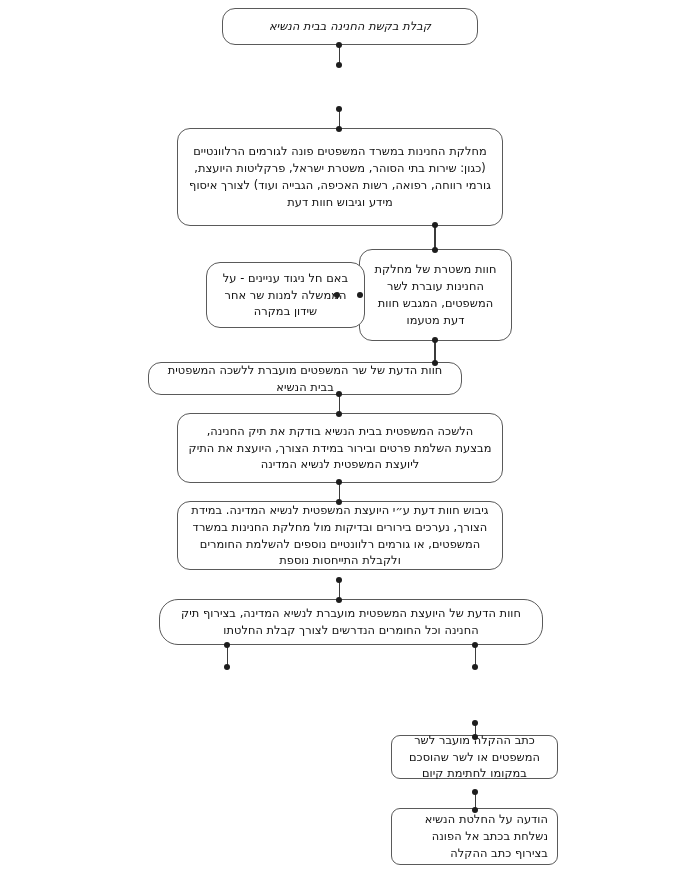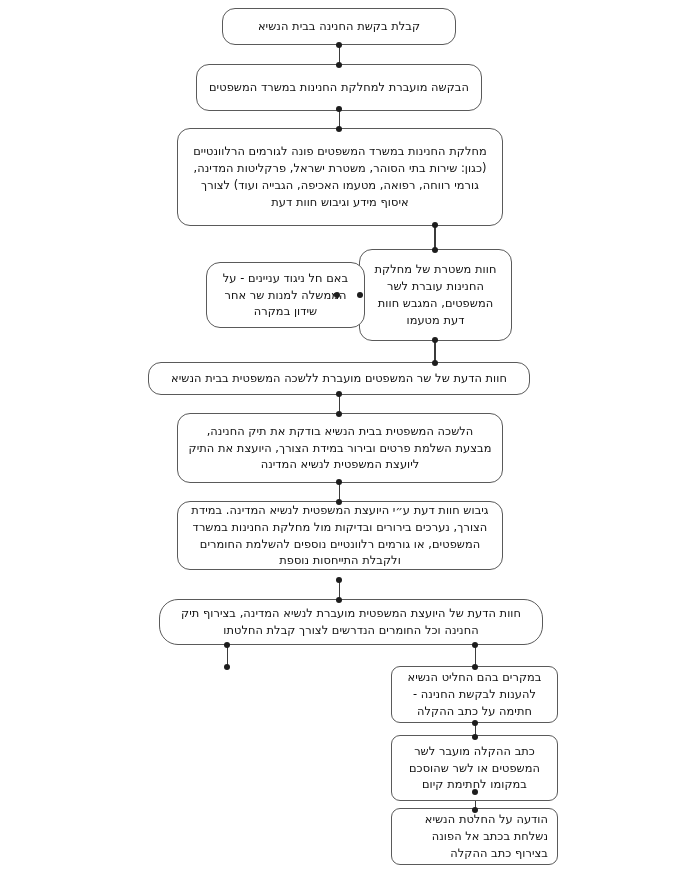--- a/index.html
+++ b/index.html
@@ -103,38 +103,36 @@
   <div class="dot" style="left:472px; top:664px;"></div>
 
   <div class="conn v" style="left:474.5px; top:723px; height:14px;"></div>
   <div class="dot" style="left:472px; top:720px;"></div>
   <div class="dot" style="left:472px; top:733.5px;"></div>
 
   <div class="conn v" style="left:474.5px; top:792px; height:18px;"></div>
   <div class="dot" style="left:472px; top:789px;"></div>
   <div class="dot" style="left:472px; top:806.5px;"></div>
 
-  <div class="node" style="left:222px; top:8px; width:234px; height:37px;">קבלת בקשת החנינה בבית הנשיא</div>
+  <div class="node" style="left:222px; top:8px; width:256px; height:37px;font-style:italic;">קבלת בקשת החנינה בבית הנשיא</div>
 
-  <div class="node" style="left:196px; top:64px; width:286px; height:47px;">הבקשה מועברת למחלקת החנינות במשרד המשפטים</div>
 
-  <div class="node" style="left:177px; top:128px; width:326px; height:98px;">מחלקת החנינות במשרד המשפטים פונה לגורמים הרלוונטיים (כגון: שירות בתי הסוהר, משטרת ישראל, פרקליטות המדינה, גורמי רווחה, רפואה, מטעמו האכיפה, הגבייה ועוד) לצורך איסוף מידע וגיבוש חוות דעת</div>
+  <div class="node" style="left:177px; top:128px; width:326px; height:98px;">מחלקת החנינות במשרד המשפטים פונה לגורמים הרלוונטיים (כגון: שירות בתי הסוהר, משטרת ישראל, פרקליטות היועצת, גורמי רווחה, רפואה, רשות האכיפה, הגבייה ועוד) לצורך איסוף מידע וגיבוש חוות דעת</div>
 
   <div class="node" style="left:359px; top:249px; width:153px; height:92px;">חוות משטרת של מחלקת החנינות עוברת לשר המשפטים, המגבש חוות דעת מטעמו</div>
 
   <div class="node tight" style="left:178px; top:262px; width:159px; height:66px;">באם חל ניגוד עניינים - על הממשלה למנות שר אחר שידון במקרה</div>
 
-  <div class="node" style="left:148px; top:362px; width:382px; height:33px;">חוות הדעת של שר המשפטים מועברת ללשכה המשפטית בבית הנשיא</div>
+  <div class="node" style="left:148px; top:362px; width:314px; height:33px;">חוות הדעת של שר המשפטים מועברת ללשכה המשפטית בבית הנשיא</div>
 
   <div class="node" style="left:177px; top:413px; width:326px; height:70px;">הלשכה המשפטית בבית הנשיא בודקת את תיק החנינה, מבצעת השלמת פרטים ובירור במידת הצורך, היועצת את התיק ליועצת המשפטית לנשיא המדינה</div>
 
   <div class="node" style="left:177px; top:501px; width:326px; height:69px;">גיבוש חוות דעת ע״י היועצת המשפטית לנשיא המדינה. במידת הצורך, נערכים בירורים ובדיקות מול מחלקת החנינות במשרד המשפטים, או גורמים רלוונטיים נוספים להשלמת החומרים ולקבלת התייחסות נוספת</div>
 
   <div class="node" style="left:159px; top:599px; width:384px; height:46px;border-radius:19px;">חוות הדעת של היועצת המשפטית מועברת לנשיא המדינה, בצירוף תיק החנינה וכל החומרים הנדרשים לצורך קבלת החלטתו</div>
 
 
-  <div class="node sq" style="left:391px; top:666px; width:167px; height:57px;">במקרים בהם החליט הנשיא להענות לבקשת החנינה - חתימה על כתב ההקלה</div>
 
-  <div class="node sq" style="left:391px; top:735px; width:167px; height:66px;text-align:center;">כתב ההקלה מועבר לשר המשפטים או לשר שהוסכם במקומו לחתימת קיום</div>
+  <div class="node sq" style="left:391px; top:735px; width:167px; height:44px;text-align:center;">כתב ההקלה מועבר לשר המשפטים או לשר שהוסכם במקומו לחתימת קיום</div>
 
   <div class="node sq" style="left:391px; top:808px; width:167px; height:57px;text-align:right;">הודעה על החלטת הנשיא נשלחת בכתב אל הפונה בצירוף כתב ההקלה</div>
 
 </div>
 
 </body></html>

